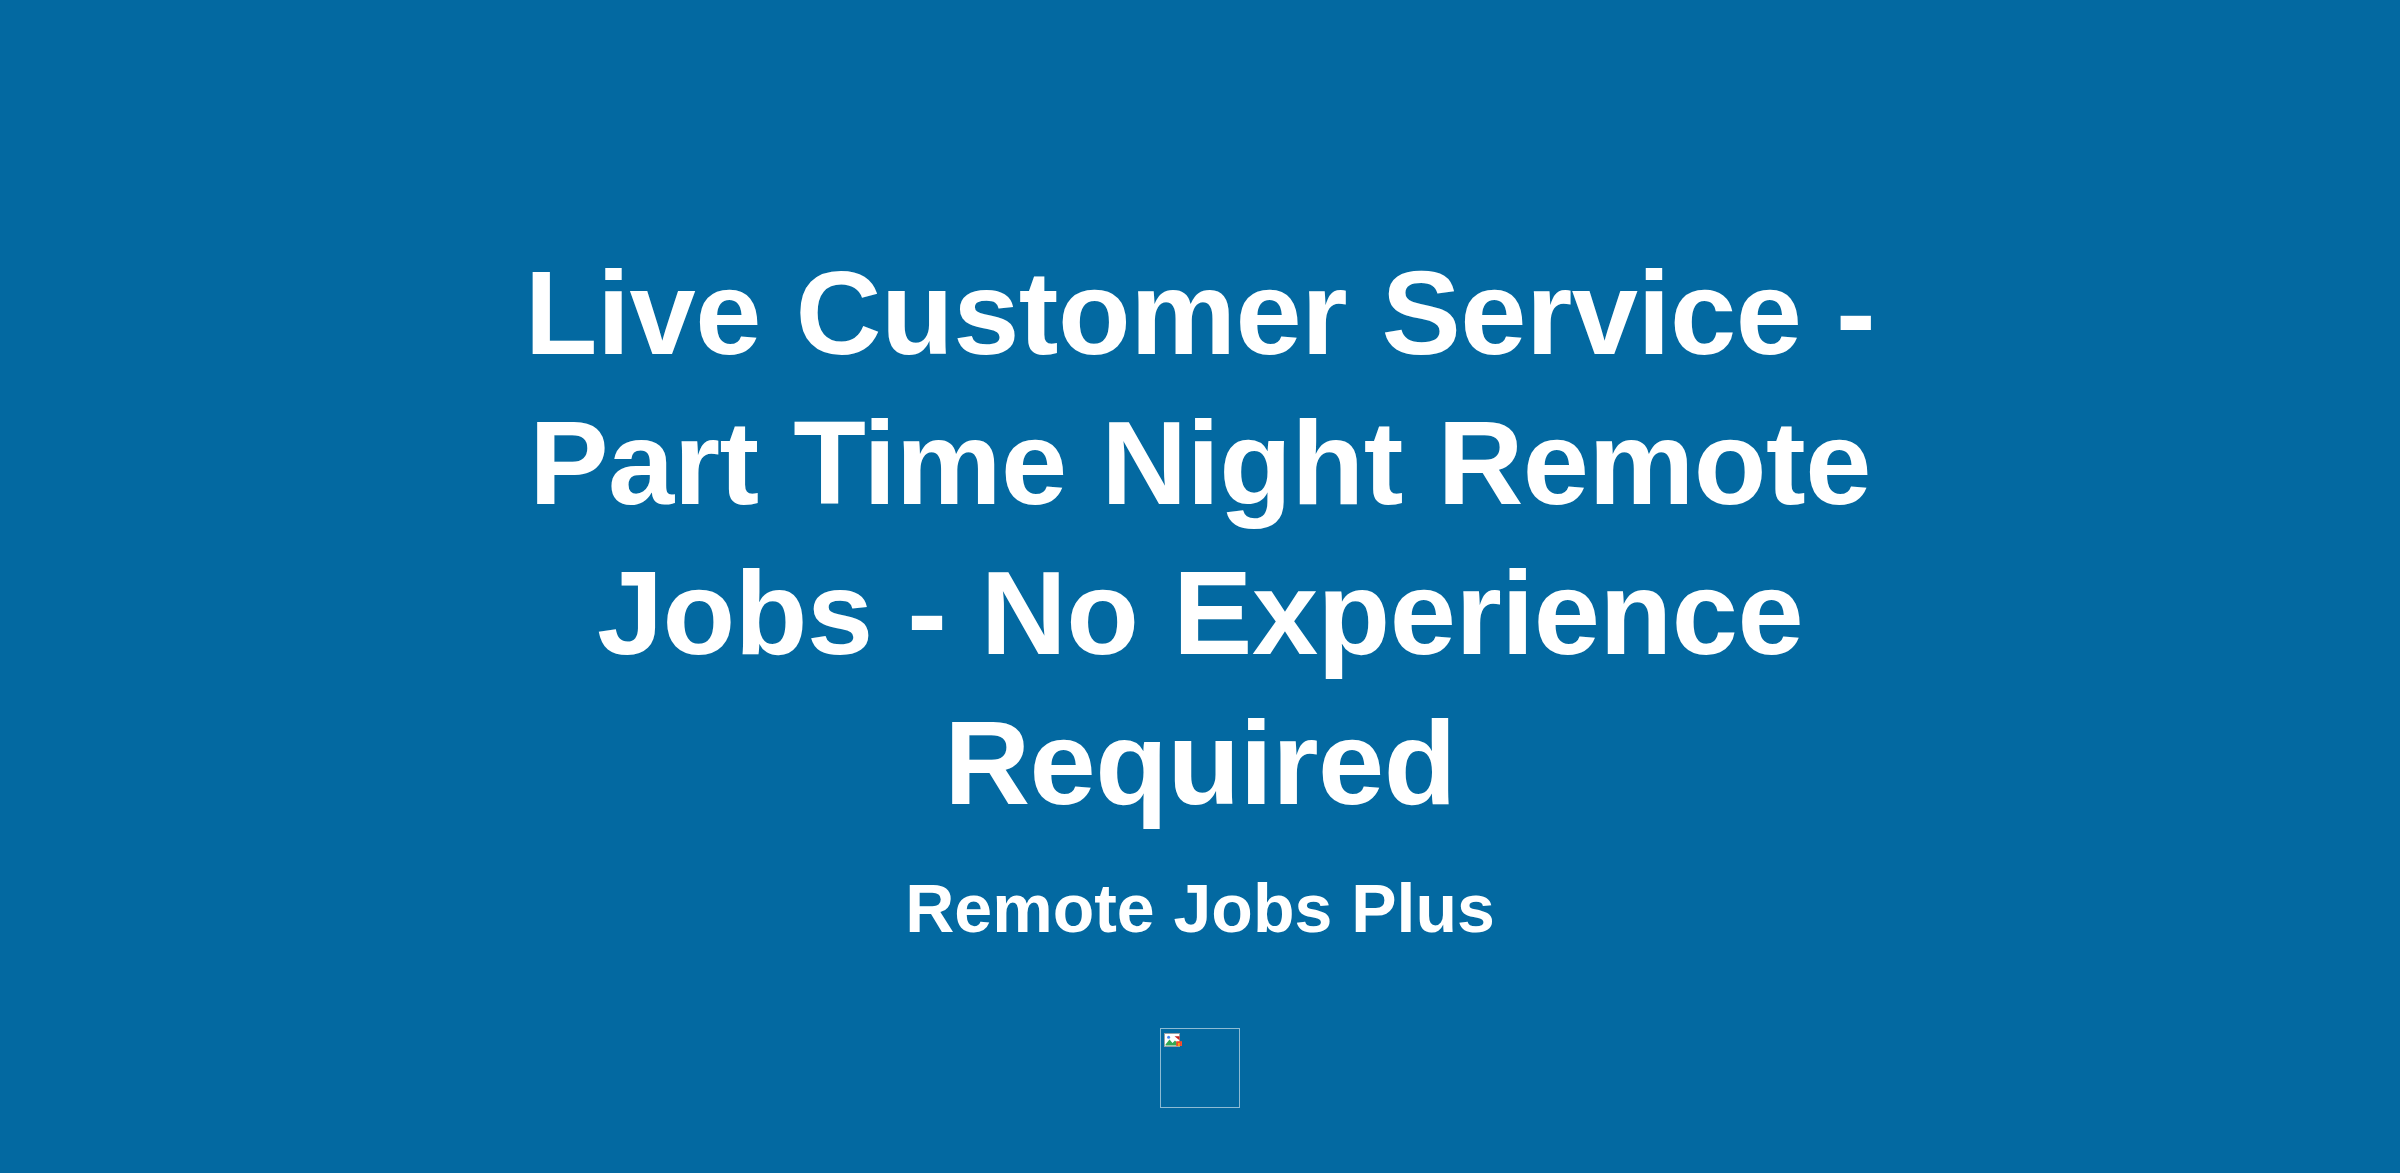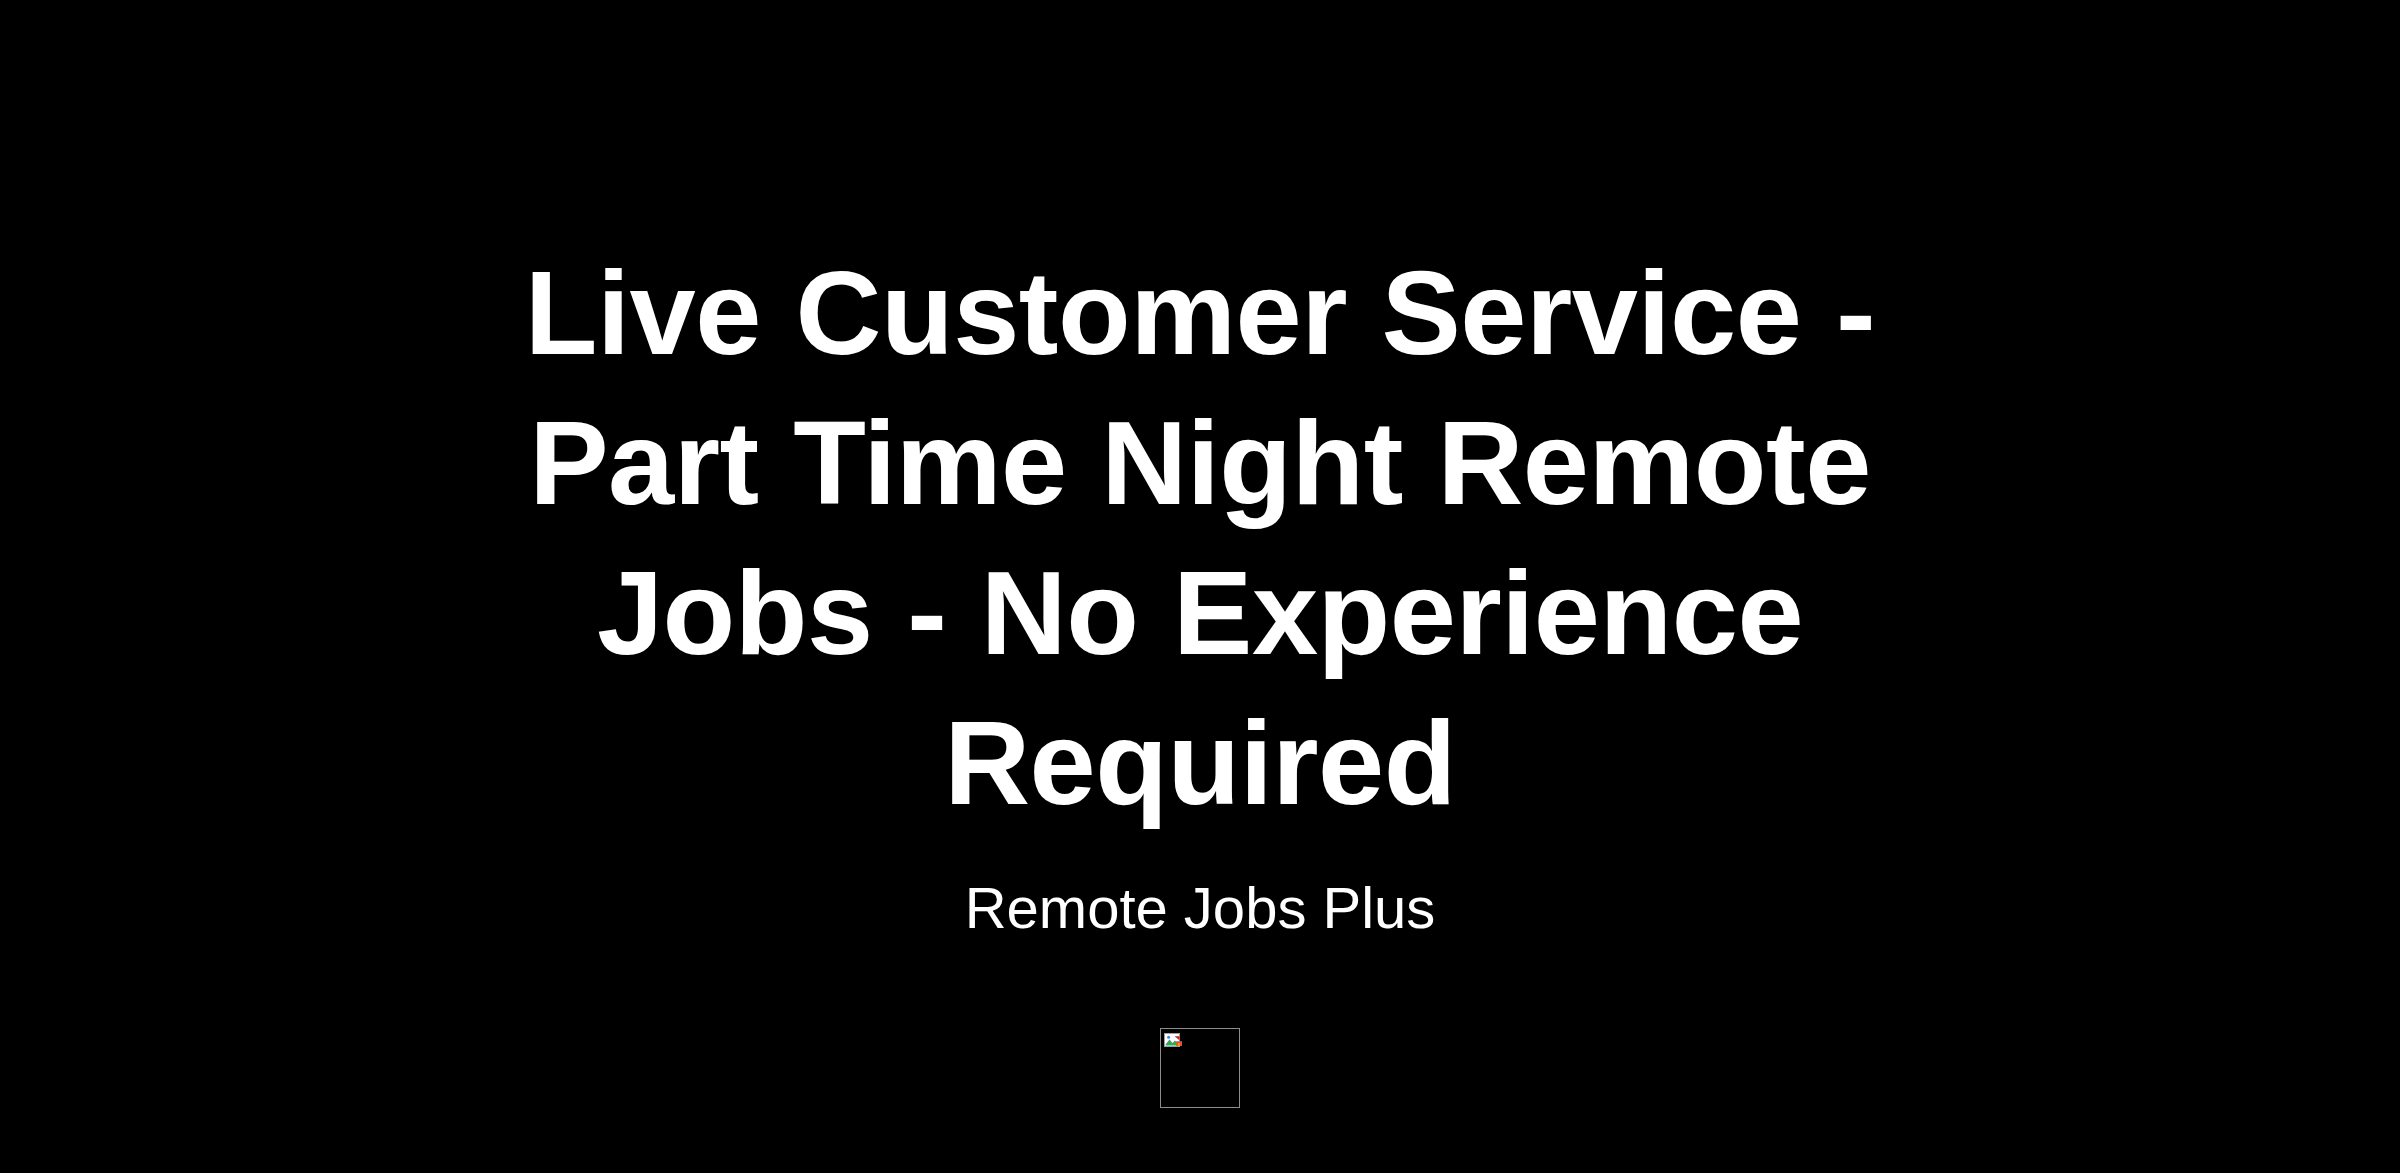--- a/index.html
+++ b/index.html
@@ -13,21 +13,21 @@
     height: 1173px;
     overflow: hidden;
     font-family: "Liberation Sans", "DejaVu Sans", sans-serif;
     background: #FB4F28;
   }
 
   .page {
     position: relative;
     width: 2400px;
     height: 1173px;
-    background: #000000;
+    background: #0369a1;
     box-sizing: border-box;
     overflow: hidden;
   }
 
   
   .hero {
     position: absolute;
     left: 0;
     top: 0;
     width: 2400px;
@@ -43,23 +43,23 @@
     font-weight: 700;
     letter-spacing: -0.5px;
     color: #FFFFFF;
     word-spacing: 2px;
   }
 
   .hero-subtitle {
     margin: 4px;
     padding: 0 300px;
     margin-top: 24px;
-    font-size: 58px;
+    font-size: 68px;
     line-height: 92px;
-    font-weight: 400;
+    font-weight: 700;
     letter-spacing: 0px;
     color: #FFFFFF;
   }
 
   
   .logo-slot {
     position: absolute;
     left: 1160px;
     top: 1028px;
     width: 80px;

